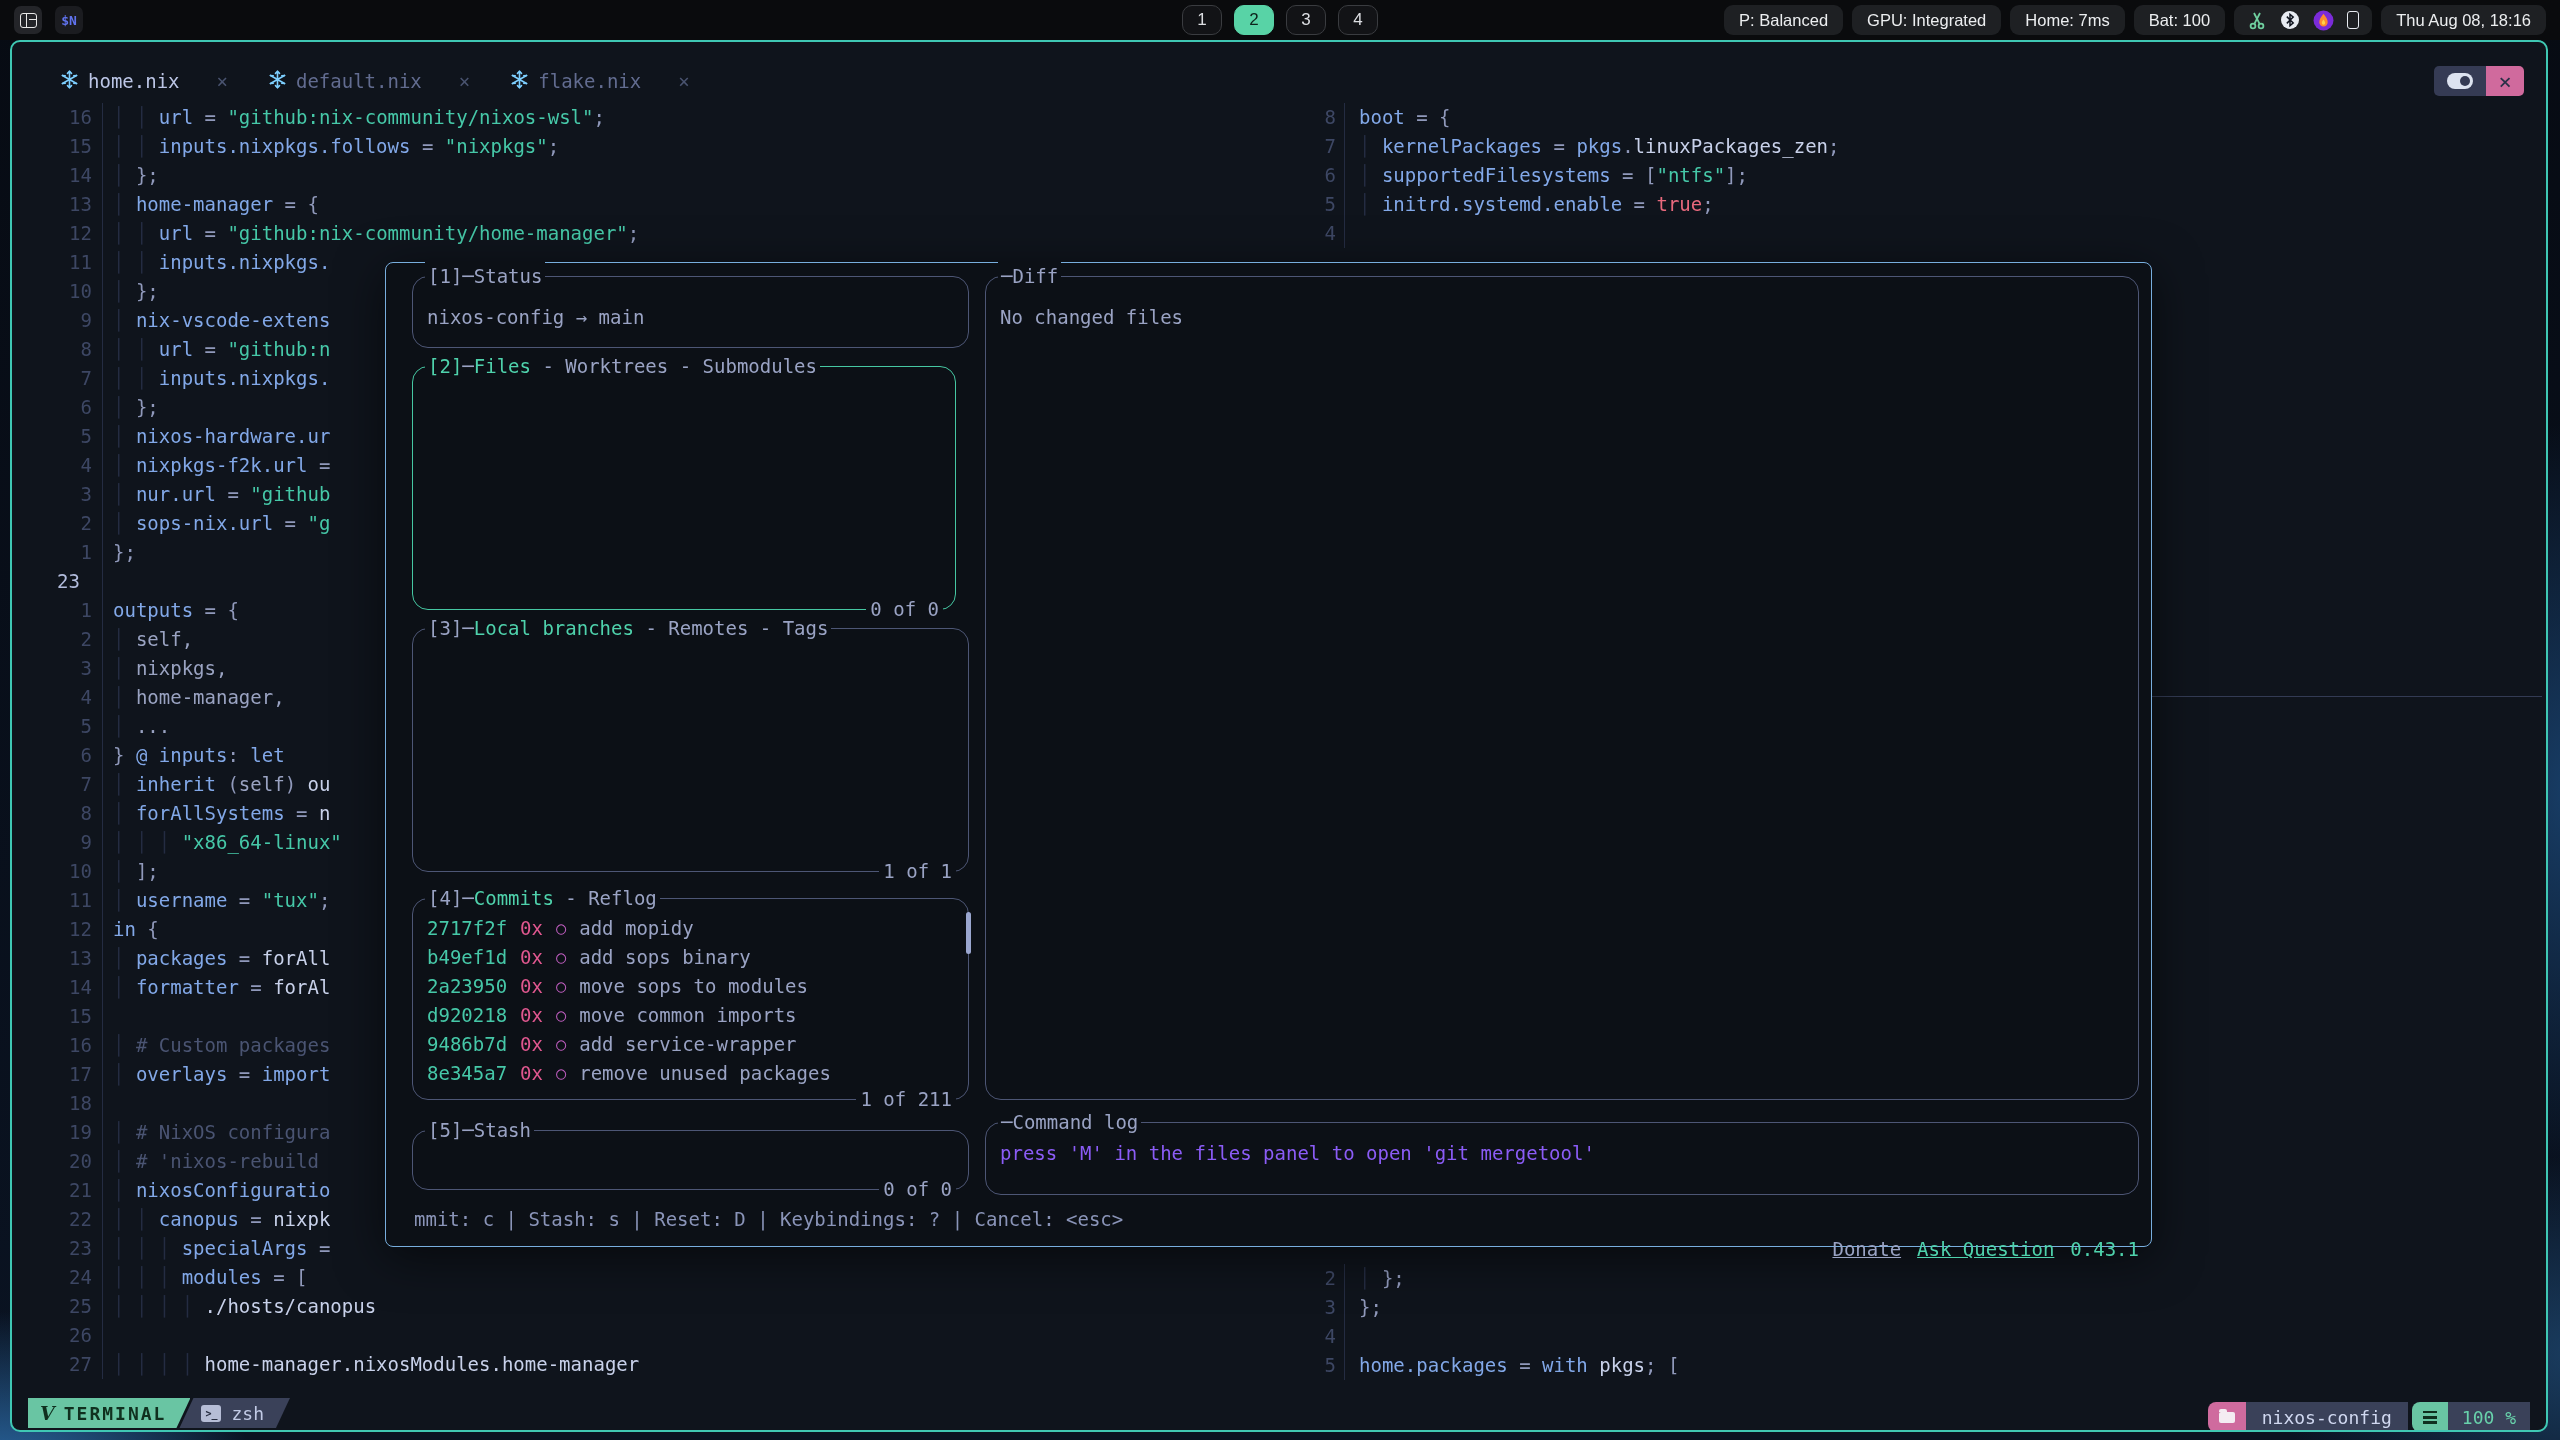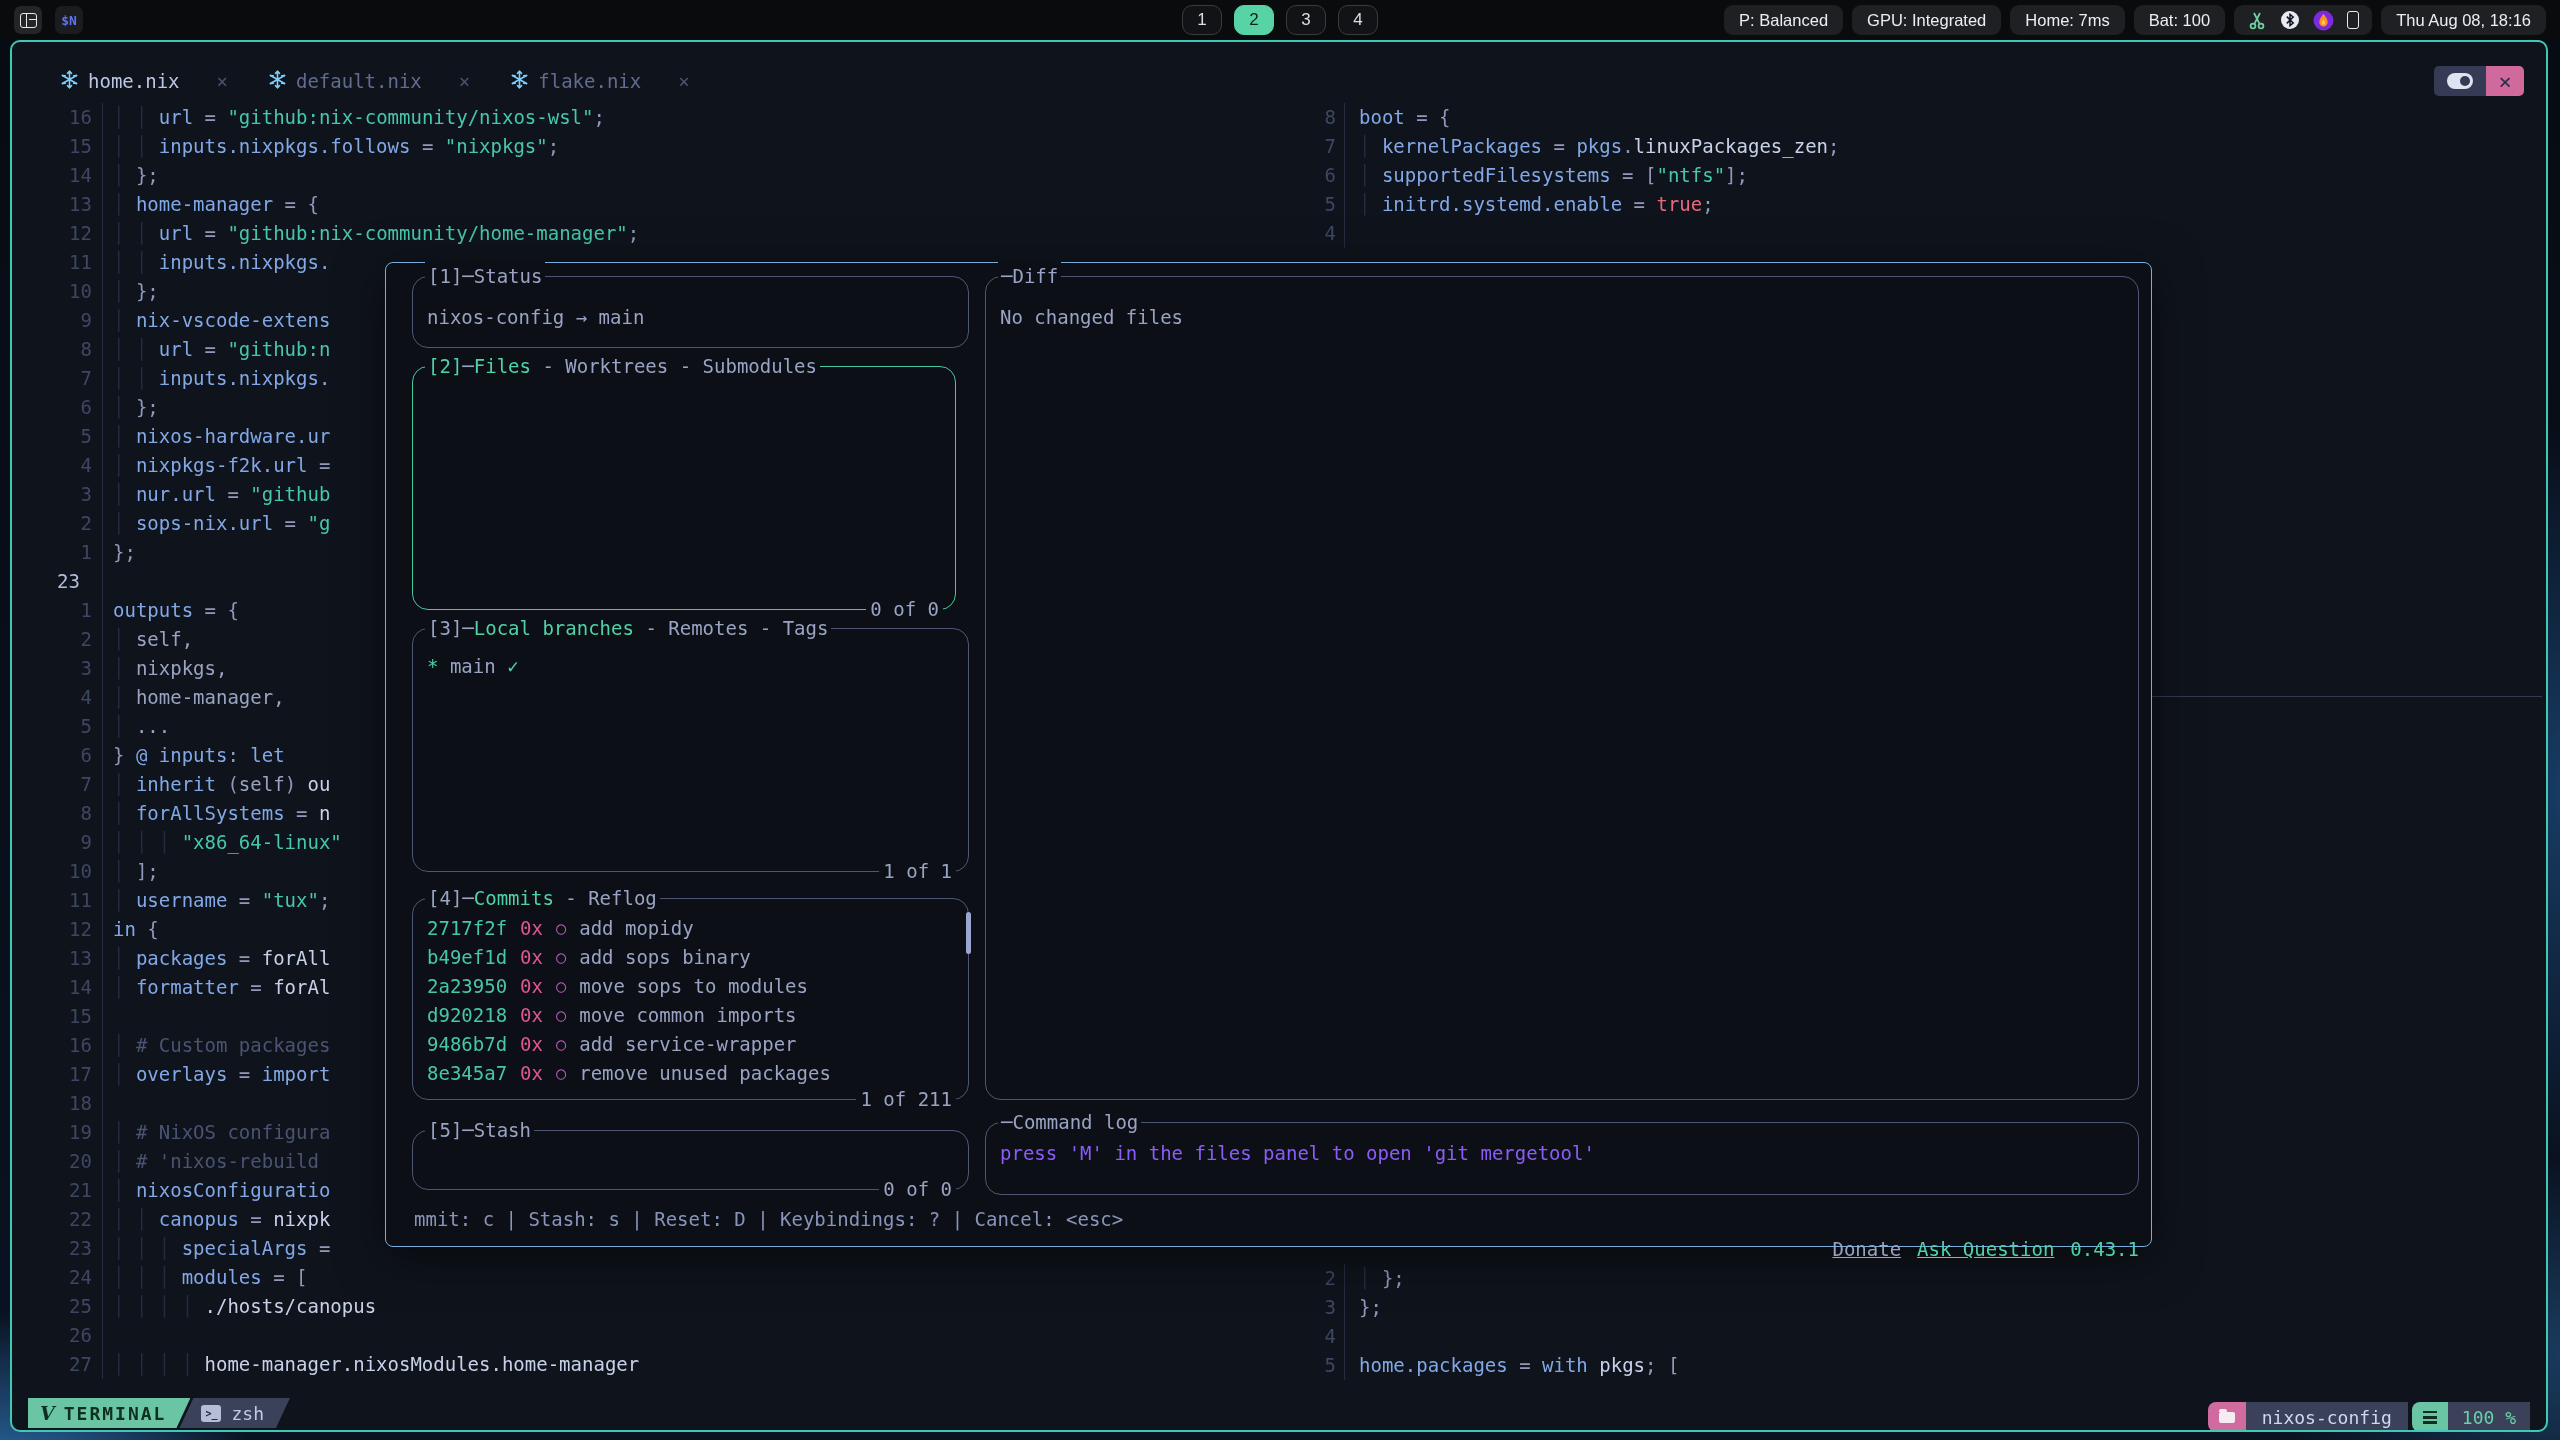--- a/index.html
+++ b/index.html
@@ -245,21 +245,20 @@
     <div class="lg-panel" id="lg-status">
       <div class="lg-title"><span>[1]</span><span>─</span><span>Status</span></div>
       <div class="lg-row">nixos-config → main</div>
     </div>
     <div class="lg-panel active" id="lg-files">
       <div class="lg-title"><span class="grn">[2]</span><span>─</span><span class="grn">Files</span><span> - Worktrees - Submodules</span></div>
       <div class="lg-count">0 of 0</div>
     </div>
     <div class="lg-panel" id="lg-branches">
       <div class="lg-title"><span>[3]</span><span>─</span><span class="grn">Local branches</span><span> - Remotes - Tags</span></div>
-      <div class="lg-row"><span class="grn">*</span><span> </span><span>main</span><span> </span><span class="grn">✓</span></div>
       <div class="lg-count">1 of 1</div>
     </div>
     <div class="lg-panel" id="lg-commits">
       <div class="lg-title"><span>[4]</span><span>─</span><span class="grn">Commits</span><span> - Reflog</span></div>
       <div id="commit-rows">
           <div class="commit-row"><span class="hash">2717f2f</span><span class="auth">0x</span><span class="circ">○</span><span class="msg">add mopidy</span></div>
           <div class="commit-row"><span class="hash">b49ef1d</span><span class="auth">0x</span><span class="circ">○</span><span class="msg">add sops binary</span></div>
           <div class="commit-row"><span class="hash">2a23950</span><span class="auth">0x</span><span class="circ">○</span><span class="msg">move sops to modules</span></div>
           <div class="commit-row"><span class="hash">d920218</span><span class="auth">0x</span><span class="circ">○</span><span class="msg">move common imports</span></div>
           <div class="commit-row"><span class="hash">9486b7d</span><span class="auth">0x</span><span class="circ">○</span><span class="msg">add service-wrapper</span></div>

